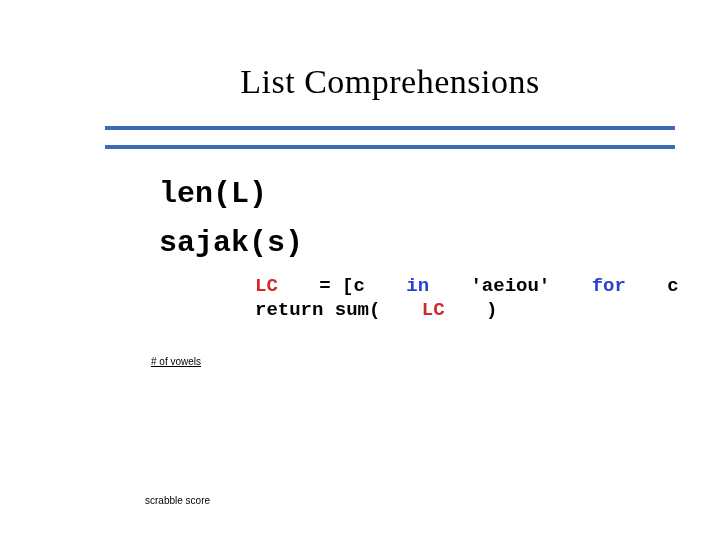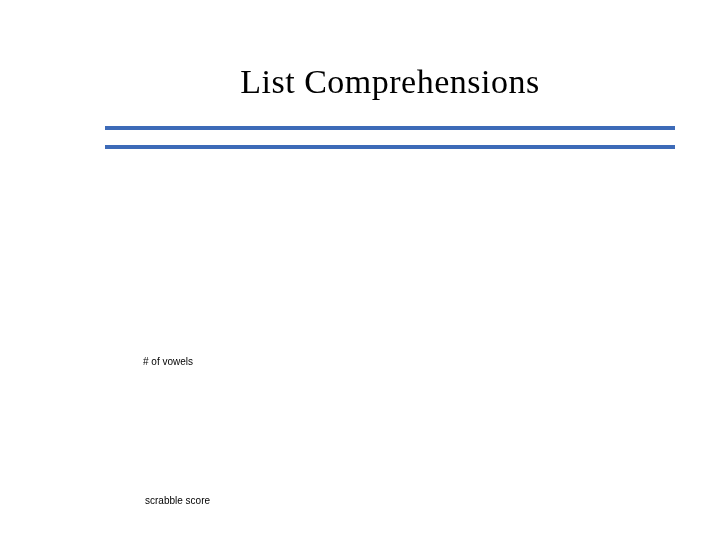--- a/index.html
+++ b/index.html
@@ -49,22 +49,23 @@
   .red { color: #cf2a2a; }
   .blue { color: #2a3fcf; }
   .side-note {
     font-family: Arial, Helvetica, sans-serif;
     font-size: 10px;
     font-weight: normal;
     color: #000000;
     position: absolute;
   }
   .note-vowels {
-    left: 98px;
+    left: 106px;
     top: 311px;
+    text-decoration: underline;
   }
   .note-scrabble {
     left: 100px;
     top: 450px;
     text-align: right;
   }
   .block-sajak {
     position: relative;
   }
   .block-sajak .code-block {
@@ -82,22 +83,28 @@
 <div class="title">List Comprehensions</div>
 
 <div class="rules">
   <div class="rule"></div>
   <div class="rule"></div>
 </div>
 
 <div class="content">
 
   <div>
+    <div class="func-name">len(L)</div>
   </div>
 
+  <div class="block-sajak">
+    <div class="func-name">sajak(s)</div>
+    <div class="code-block"><span class="red">LC</span><span> = [c </span><span class="blue">in</span><span> 'aeiou' </span><span class="blue">for</span><span> c </span><span class="blue">in</span><span> s]</span>
+<span>return sum( </span><span class="red">LC</span><span> )</span></div>
+  </div>
 
   <div class="block-sscore">
   </div>
 
 </div>
 
 <div class="side-note note-vowels"># of vowels</div>
 <div class="side-note note-scrabble">scrabble score</div>
 
 </body></html>

